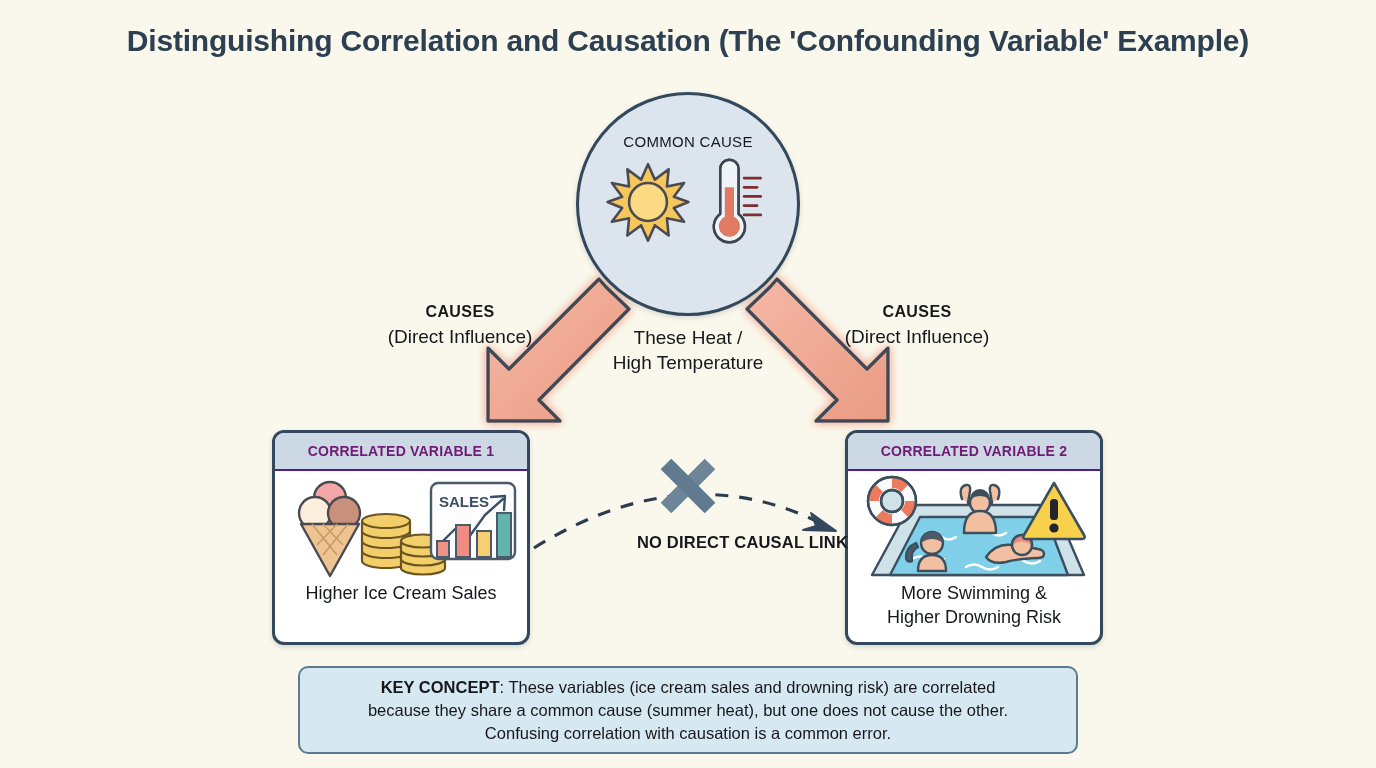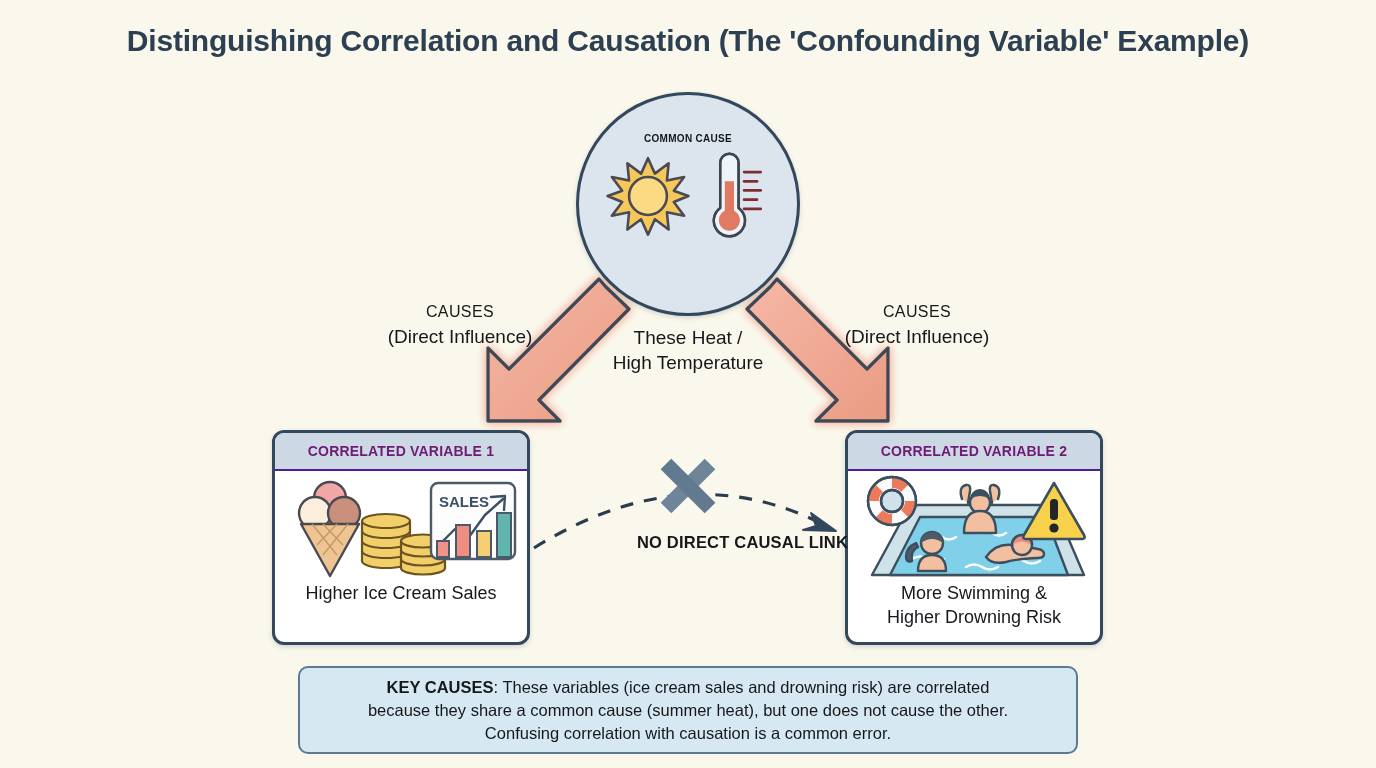--- a/index.html
+++ b/index.html
@@ -56,22 +56,22 @@
     background: #dce5ee;
     border: 3px solid #33485c;
     box-sizing: border-box;
     box-shadow: 0 2px 5px rgba(40,60,80,0.18);
     display: flex;
     flex-direction: column;
     align-items: center;
   }
   .cc-label {
     margin-top: 38px;
-    font-size: 10px;
-    font-weight: bold;
+    font-size: 15px;
+    font-weight: normal;
     color: #16181c;
     letter-spacing: 0.3px;
   }
   .cc-icons {
     margin-top: 6px;
     display: flex;
     align-items: center;
     justify-content: center;
     gap: 6px;
   }
@@ -88,21 +88,21 @@
 
   
   .causes-label {
     position: absolute;
     text-align: center;
     color: #16181c;
     width: 210px;
   }
   .causes-label .big {
     font-size: 16px;
-    font-weight: normal;
+    font-weight: bold;
     letter-spacing: 0.4px;
     display: block;
   }
   .causes-label .small {
     font-size: 19px;
     display: block;
     margin-top: 5px;
   }
   #causes-left  { left: 355px; top: 303px; }
   #causes-right { left: 812px; top: 303px; }
@@ -448,19 +448,19 @@
       </div>
     </div>
   </div>
 
   <div id="nolink-label">
     <span class="big">NO DIRECT CAUSAL LINK</span>
   </div>
 
   <div id="key-concept">
     <div class="kc-text">
-      <span class="kc-strong">KEY CAUSES</span><span>: These variables (ice cream sales and drowning risk) are correlated</span><br>
+      <span class="kc-strong">KEY CONCEPT</span><span>: These variables (ice cream sales and drowning risk) are correlated</span><br>
       <span>because they share a common cause (summer heat), but one does not cause the other.</span><br>
       <span>Confusing correlation with causation is a common error.</span>
     </div>
   </div>
 
 </div>
 
 </body></html>

